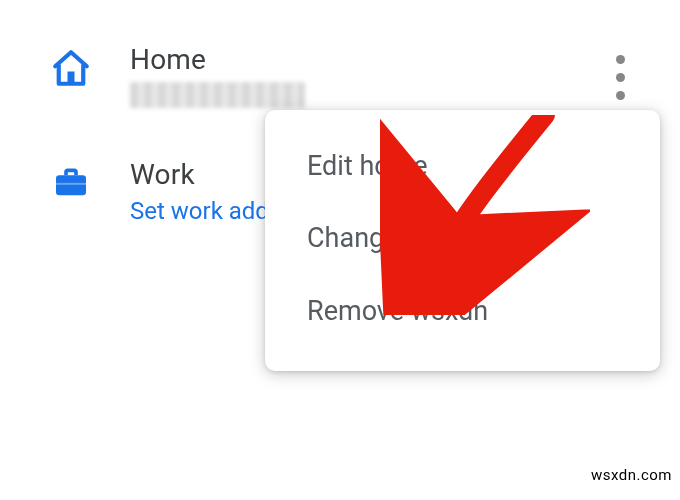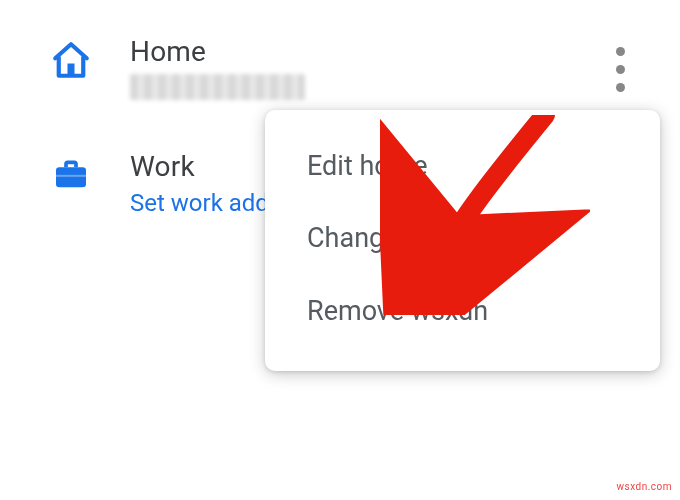--- a/index.html
+++ b/index.html
@@ -17,20 +17,21 @@
       top: 0;
       width: 660px;
       padding-top: 35px;
     }
     .row {
       display: flex;
       align-items: flex-start;
       margin-bottom: 50px;
       padding-left: 40px;
       position: relative;
+      margin-top: 8px;
     }
     .icon-slot {
       width: 50px;
       flex-shrink: 0;
       padding-top: 4px;
     }
     .icon-slot svg { display: block; }
     .text-col {
       flex: 1;
       padding-left: 30px;
@@ -100,23 +101,23 @@
     .arrow {
       position: absolute;
       left: 380px;
       top: 115px;
       pointer-events: none;
       z-index: 20;
     }
     .watermark {
       position: absolute;
       right: 8px;
-      bottom: 8px;
-      font-size: 10px;
-      color: #ef4444;
+      bottom: 16px;
+      font-size: 15px;
+      color: #000000;
       letter-spacing: 0.5px;
     }
   </style>
 </head>
 <body>
 
 <div class="container">
 
   <div class="row">
     <div class="icon-slot">

